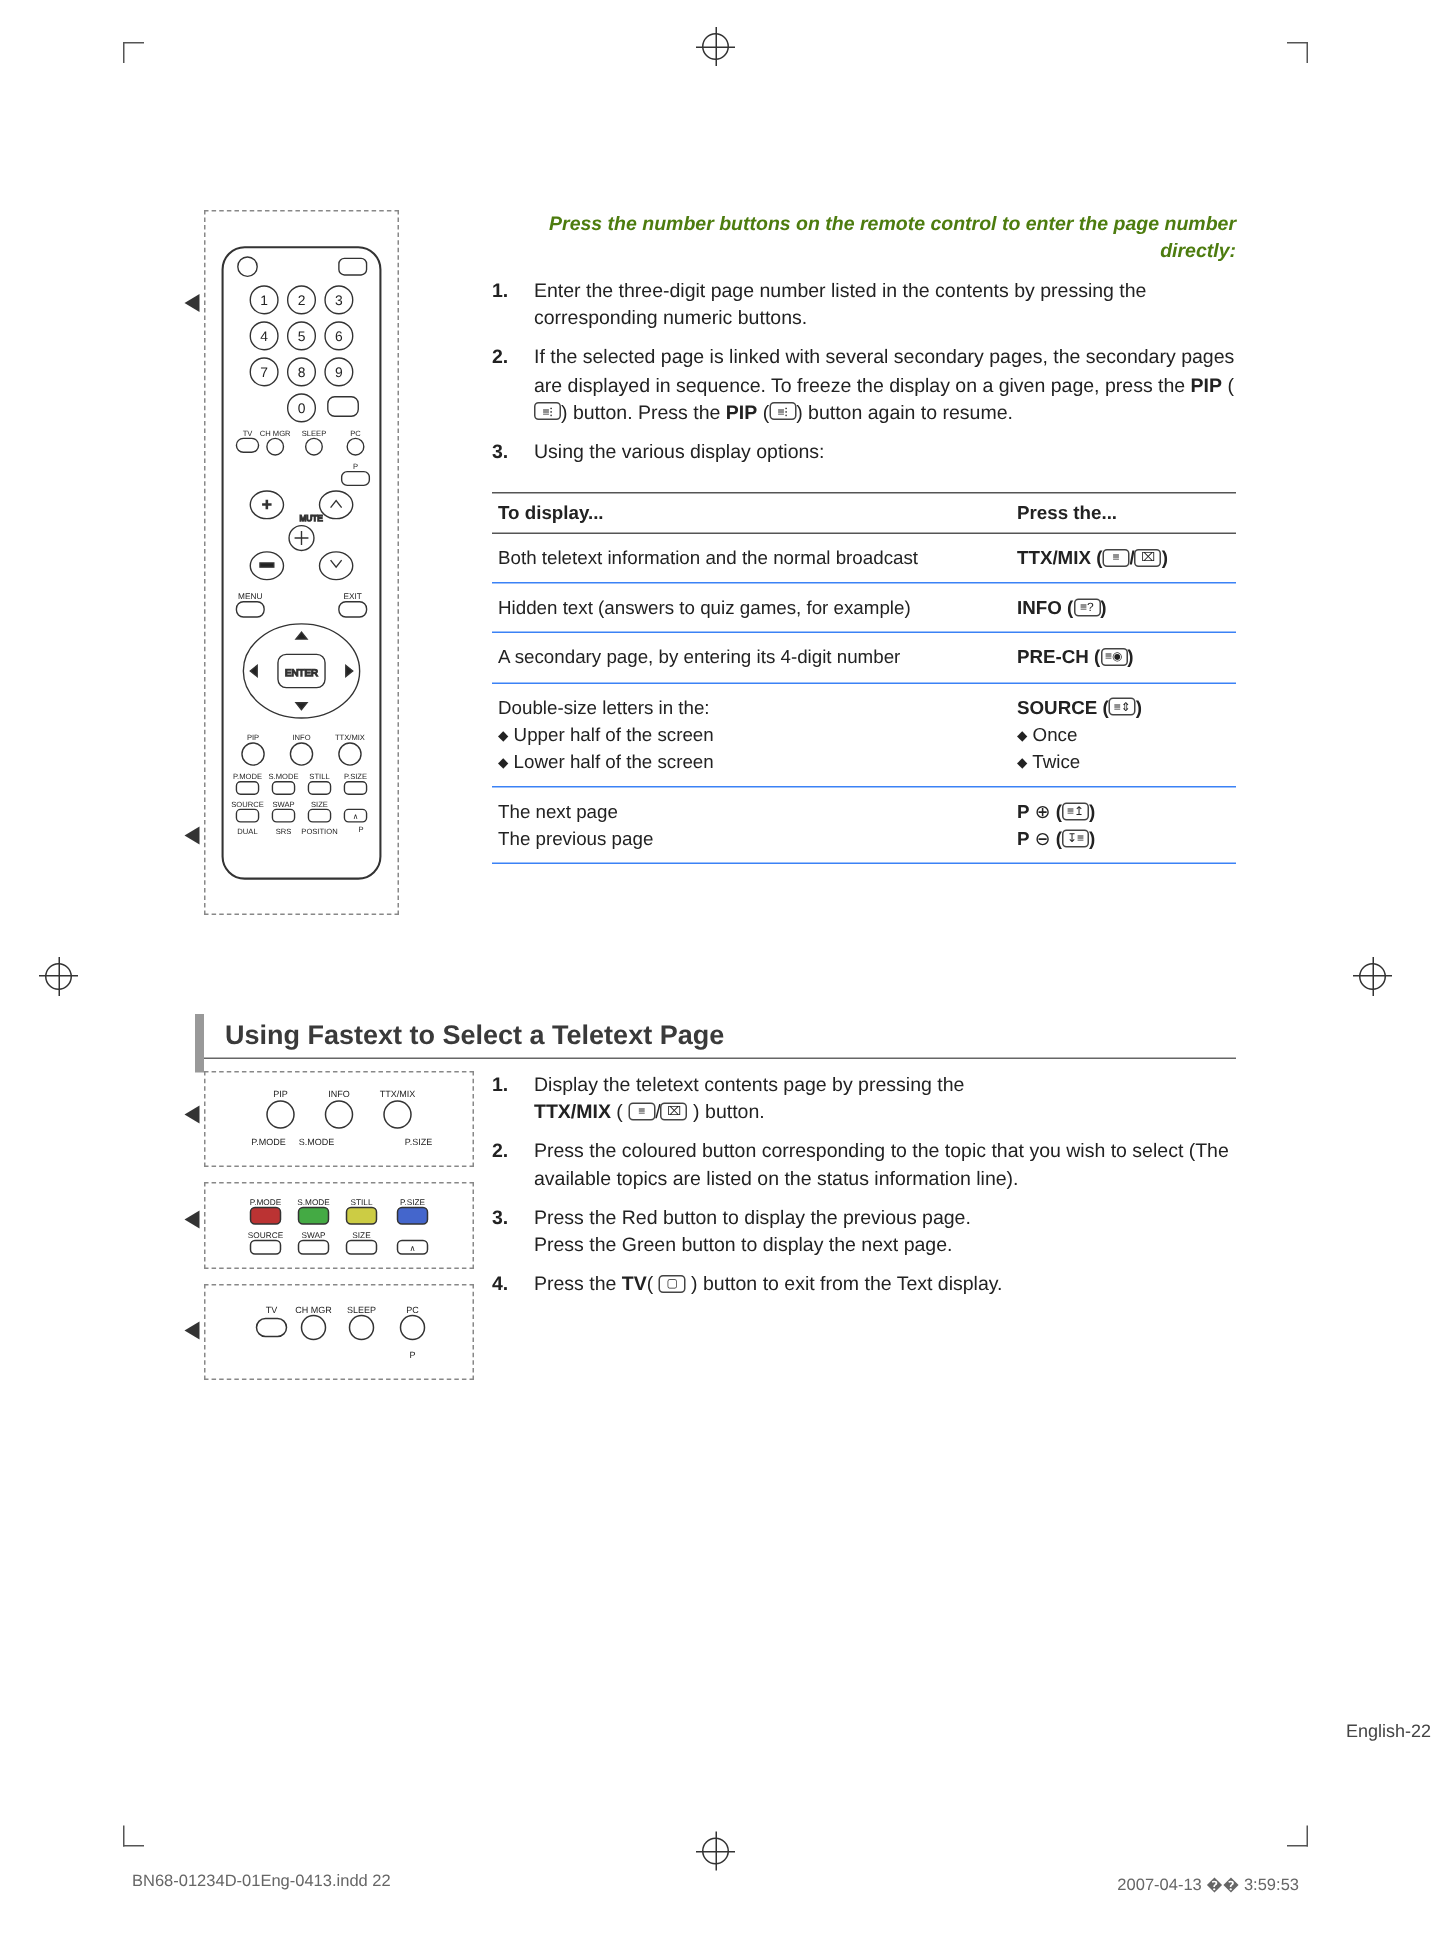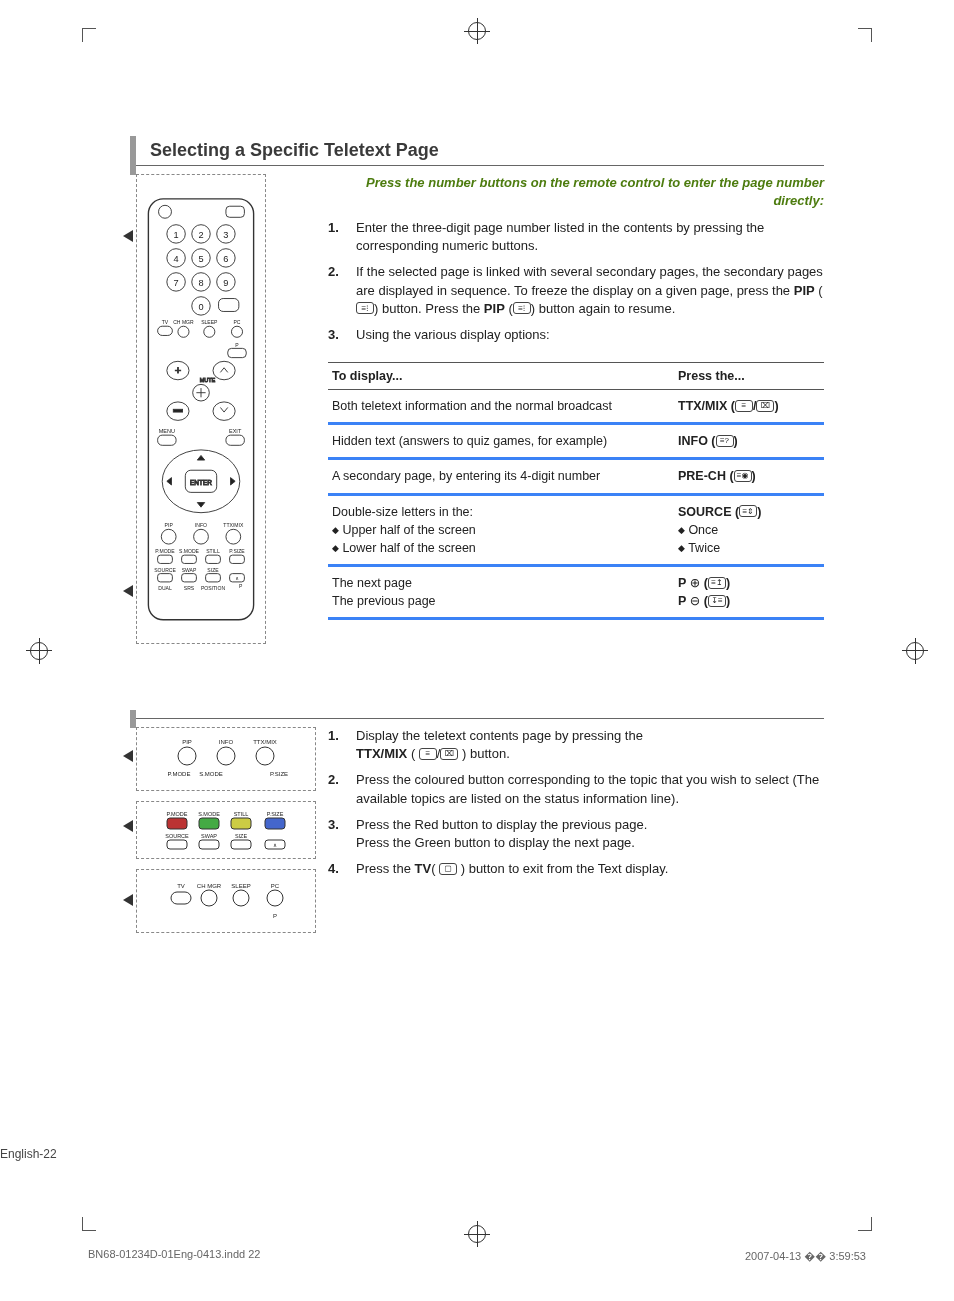--- a/index.html
+++ b/index.html
@@ -145,31 +145,31 @@
   table.opts th {
     text-align: left;
     font-weight: bold;
     padding: 6px 4px;
     border-top: 1px solid #555;
     border-bottom: 1px solid #555;
   }
   table.opts td {
     padding: 7px 4px;
     vertical-align: top;
-    border-bottom: 3px solid #3b82f6;
+    border-bottom: 1px solid #3b82f6;
     line-height: 1.45;
   }
   table.opts td.press b { font-weight: bold; }
   .diamond { font-size: 9px; position: relative; top: -1px; }
 
   .page-footer-center {
     position: absolute;
     bottom: 140px;
     left: 0; right: 0;
-    text-align: left;
+    text-align: right;
     font-size: 12px;
     color: #444;
   }
 
   .meta-footer {
     position: absolute;
     bottom: 38px;
     left: 88px; right: 88px;
     display: flex;
     justify-content: space-between;
@@ -195,29 +195,20 @@
 <div class="crop-frame">
   <div class="corner c-tl"></div>
     <div class="corner c-tr"></div>
   <div class="corner c-bl"></div>
     <div class="corner c-br"></div>
 </div>
 
 <div class="page-content">
 
   <div class="section">
-    <h2 class="section-title">
-      <span class="title-bar"></span>
-      <span class="title-lines">
-          <span></span>
-          <span></span>
-          <span></span>
-        </span>
-      <span>Selecting a Specific Teletext Page</span>
-    </h2>
 
     <div class="section-body">
       <div class="remote-col">
         <div class="remote-box remote-full" style="height:470px;">
           <div class="callout-arrow" style="top:55px;"></div>
           <div class="callout-arrow" style="top:410px;"></div>
           <svg viewBox="0 0 130 460">
             <rect x="8" y="2" width="114" height="456" rx="16" fill="#fff" stroke="#333" stroke-width="1.5"></rect>
 
             <circle cx="26" cy="16" r="7" fill="none" stroke="#333"></circle>
@@ -391,20 +382,21 @@
   </div>
 
   <div class="section">
     <h2 class="section-title">
       <span class="title-bar"></span>
       <span class="title-lines">
           <span></span>
           <span></span>
           <span></span>
         </span>
+      <span>Using Fastext to Select a Teletext Page</span>
     </h2>
 
     <div class="section-body">
       <div class="remote-col">
         <div class="remote-box remote-small">
           <div class="callout-arrow" style="top:22px;"></div>
           <svg viewBox="0 0 150 50">
             <g font-size="6" text-anchor="middle" fill="#222">
               <text x="36" y="10">PIP</text>
                 <text x="75" y="10">INFO</text>

